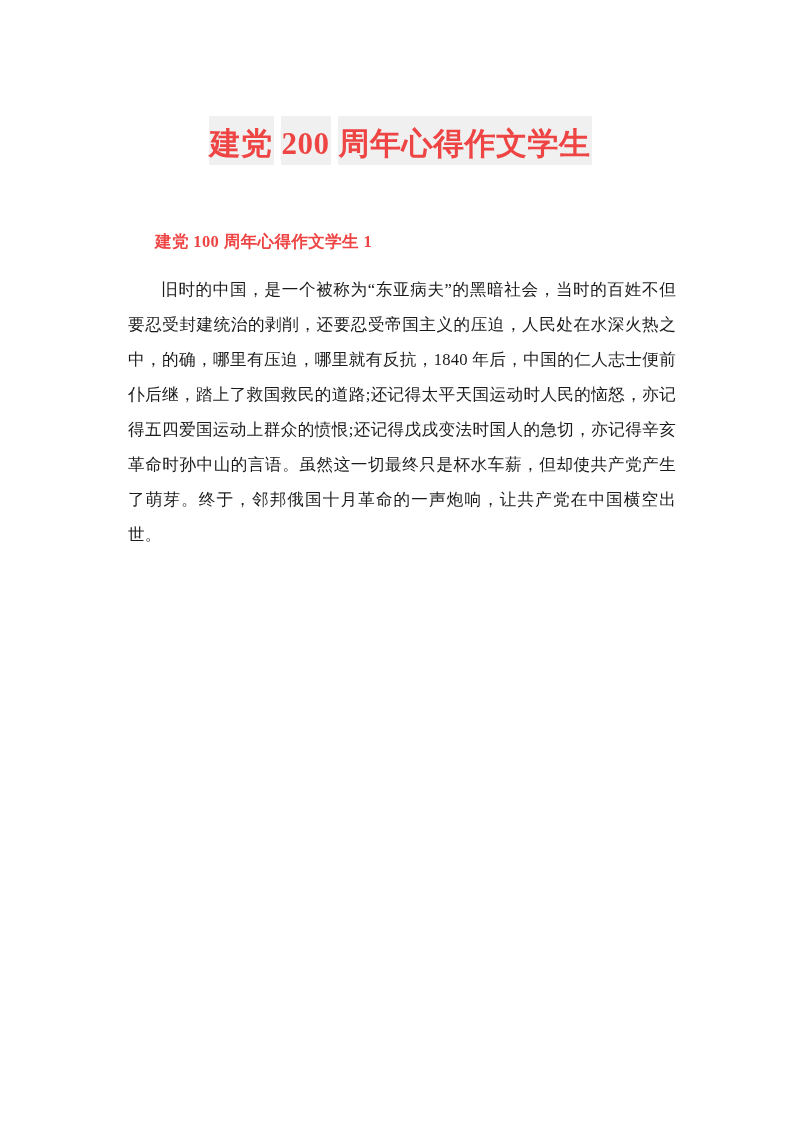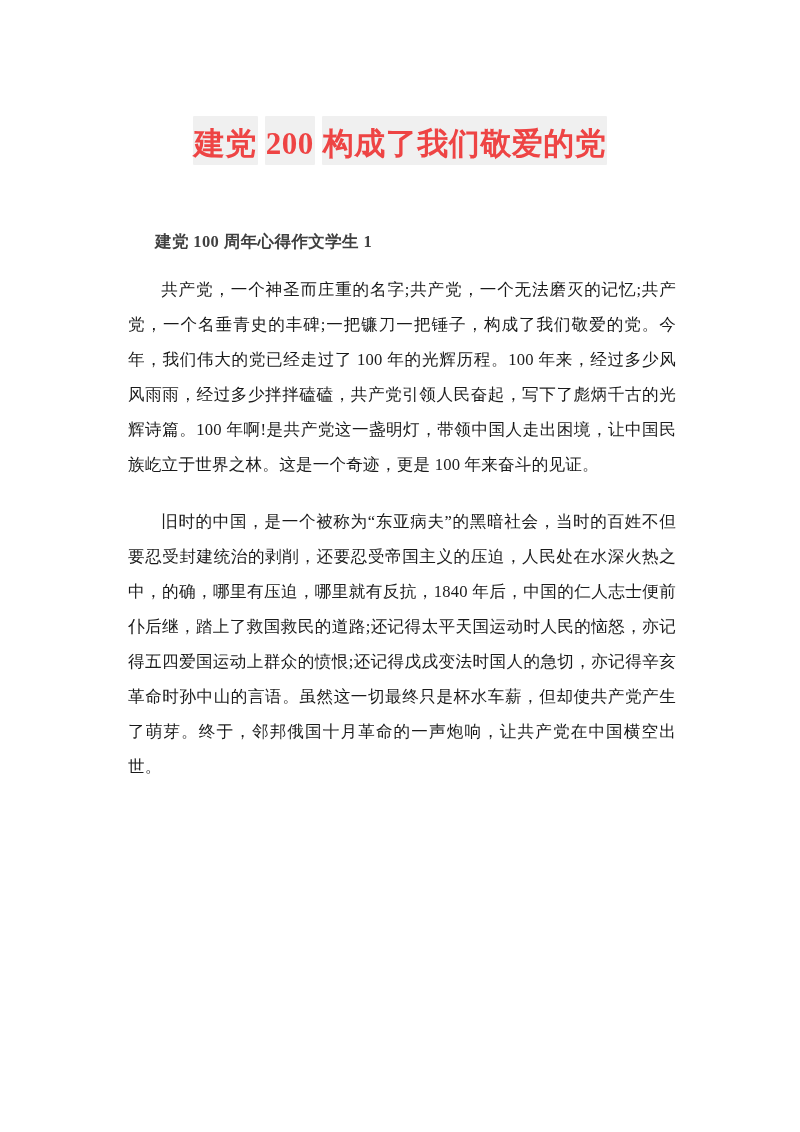--- a/index.html
+++ b/index.html
@@ -48,21 +48,21 @@
     background: transparent;
   }
 
   
   .sub-heading {
     position: absolute;
     left: 155px;
     top: 217px;
     font-size: 16.5px;
     font-weight: bold;
-    color: #404040;
+    color: #ef4444;
     letter-spacing: 0.4px;
     white-space: nowrap;
     text-align: center;
   }
 
   
   .body-area {
     position: absolute;
     left: 128px;
     top: 272px;
@@ -79,22 +79,21 @@
     letter-spacing: 0.2px;
     word-break: break-all;
   }
   p.para:last-child { margin-bottom: 10px; }
 </style>
 </head>
 <body>
 
 <div class="page">
 
-  <h1 class="doc-title"><span class="seg">建党</span><span class="gap"></span><span class="seg">200</span><span class="gap"></span><span class="seg">构成了我们敬爱的党</span></h1>
+  <h1 class="doc-title"><span class="seg">建党</span><span class="gap"></span><span class="seg">200</span><span class="gap"></span><span class="seg">周年心得作文学生</span></h1>
 
   <h2 class="sub-heading">建党 100 周年心得作文学生 1</h2>
 
   <div class="body-area">
-    <p class="para">共产党，一个神圣而庄重的名字;共产党，一个无法磨灭的记忆;共产党，一个名垂青史的丰碑;一把镰刀一把锤子，构成了我们敬爱的党。今年，我们伟大的党已经走过了 100 年的光辉历程。100 年来，经过多少风风雨雨，经过多少拌拌磕磕，共产党引领人民奋起，写下了彪炳千古的光辉诗篇。100 年啊!是共产党这一盏明灯，带领中国人走出困境，让中国民族屹立于世界之林。这是一个奇迹，更是 100 年来奋斗的见证。</p>
     <p class="para">旧时的中国，是一个被称为“东亚病夫”的黑暗社会，当时的百姓不但要忍受封建统治的剥削，还要忍受帝国主义的压迫，人民处在水深火热之中，的确，哪里有压迫，哪里就有反抗，1840 年后，中国的仁人志士便前仆后继，踏上了救国救民的道路;还记得太平天国运动时人民的恼怒，亦记得五四爱国运动上群众的愤恨;还记得戊戌变法时国人的急切，亦记得辛亥革命时孙中山的言语。虽然这一切最终只是杯水车薪，但却使共产党产生了萌芽。终于，邻邦俄国十月革命的一声炮响，让共产党在中国横空出世。</p>
   </div>
 
 </div>
 
 </body></html>

